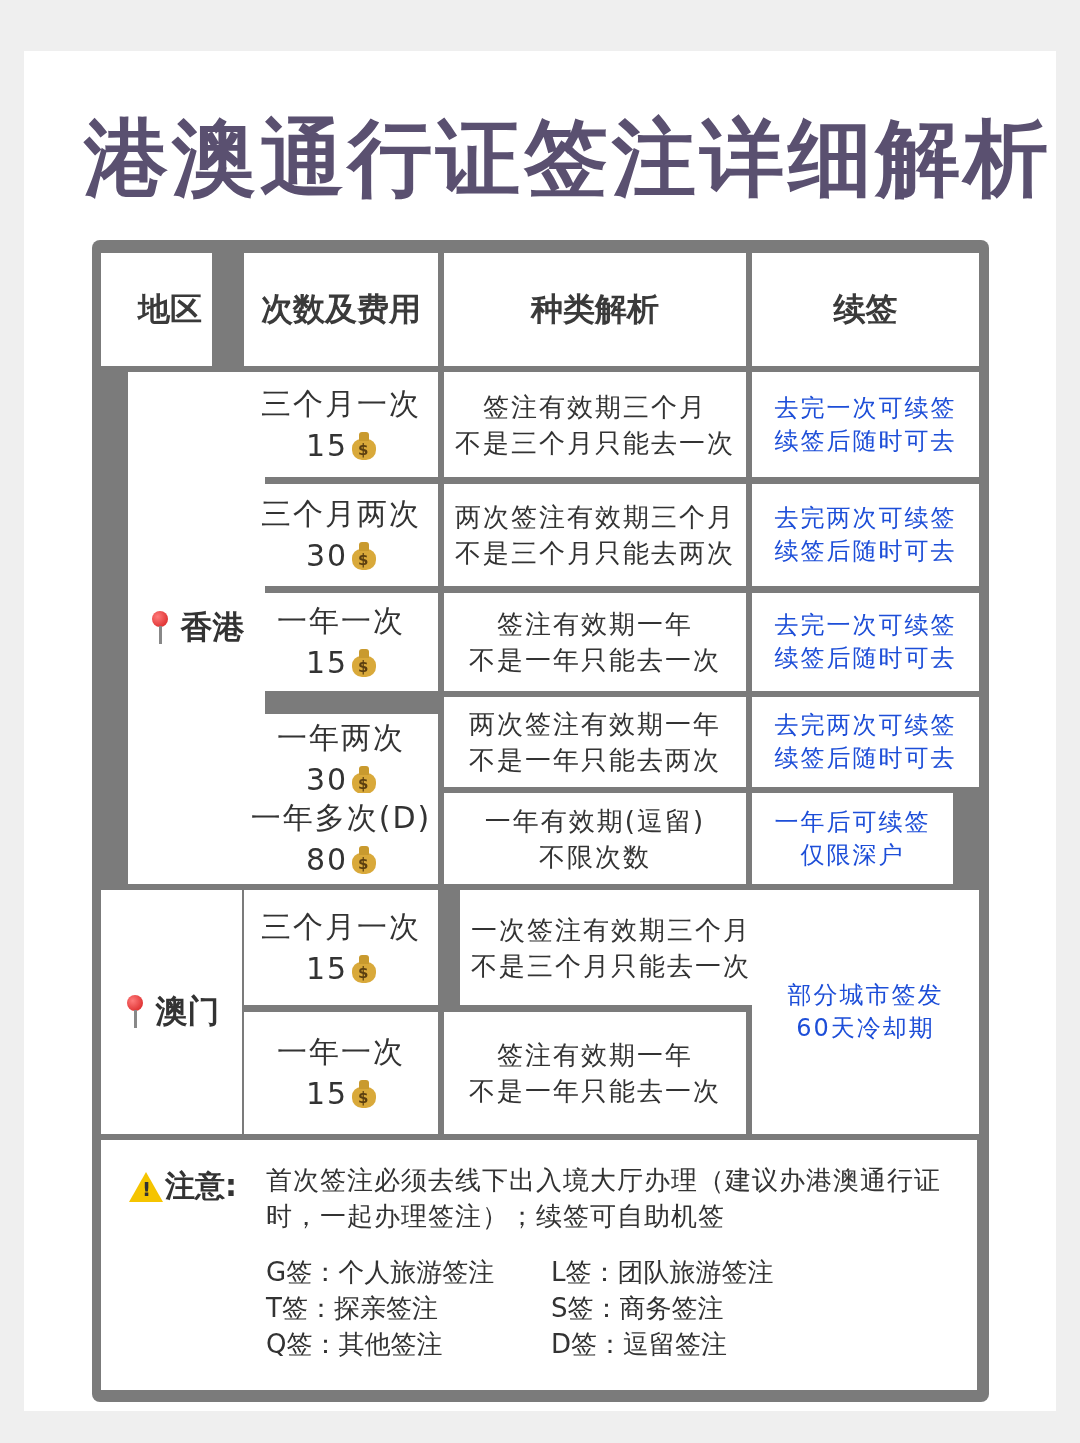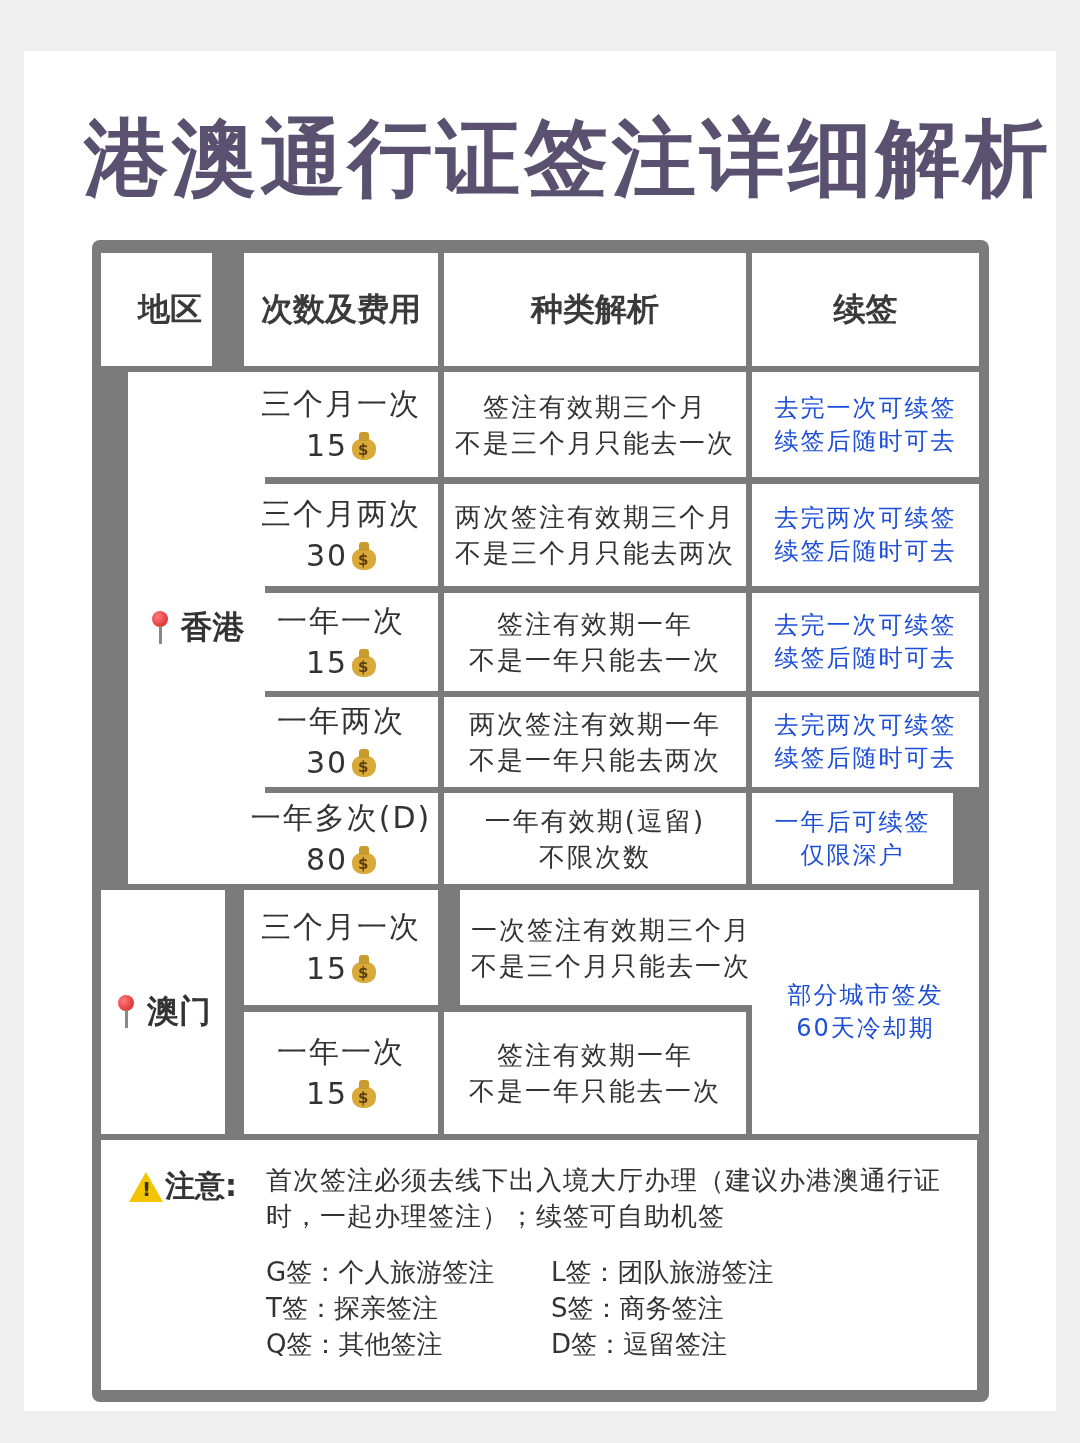--- a/index.html
+++ b/index.html
@@ -87,21 +87,21 @@
   </div>
   <div class="cell desc" style="left:352px;top:353px;width:302px;height:98px;">
     <span>签注有效期一年</span>
     <span>不是一年只能去一次</span>
   </div>
   <div class="cell renew" style="left:660px;top:353px;width:227px;height:98px;">
     <span>去完一次可续签</span>
     <span>续签后随时可去</span>
   </div>
 
-  <div class="cell count" style="left:152px;top:457px;width:194px;height:90px;">
+  <div class="cell count" style="left:152px;top:474px;width:194px;height:90px;">
     <span>一年两次</span>
     <span><span>30</span><span class="bag"><span class="bagtop"></span></span></span>
   </div>
   <div class="cell desc" style="left:352px;top:457px;width:302px;height:90px;">
     <span>两次签注有效期一年</span>
     <span>不是一年只能去两次</span>
   </div>
   <div class="cell renew" style="left:660px;top:457px;width:227px;height:90px;">
     <span>去完两次可续签</span>
     <span>续签后随时可去</span>
@@ -113,21 +113,21 @@
   </div>
   <div class="cell desc" style="left:352px;top:553px;width:302px;height:91px;">
     <span>一年有效期(逗留)</span>
     <span>不限次数</span>
   </div>
   <div class="cell renew" style="left:660px;top:553px;width:201px;height:91px;">
     <span>一年后可续签</span>
     <span>仅限深户</span>
   </div>
 
-  <div class="cell region" style="left:9px;top:650px;width:124px;height:244px;">
+  <div class="cell region" style="left:9px;top:650px;width:141px;height:244px;">
     <span class="pin"></span>
     <span>澳门</span>
   </div>
 
   <div class="cell count" style="left:152px;top:650px;width:194px;height:115px;">
     <span>三个月一次</span>
     <span><span>15</span><span class="bag"><span class="bagtop"></span></span></span>
   </div>
   <div class="cell desc" style="left:368px;top:650px;width:302px;height:115px;">
     <span>一次签注有效期三个月</span>

